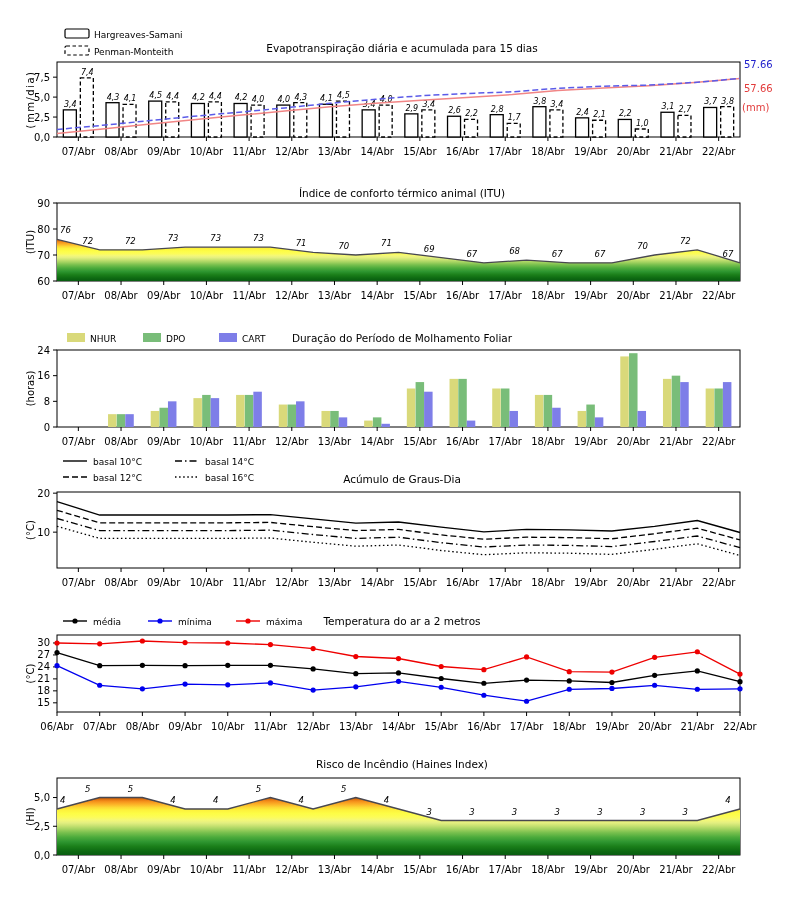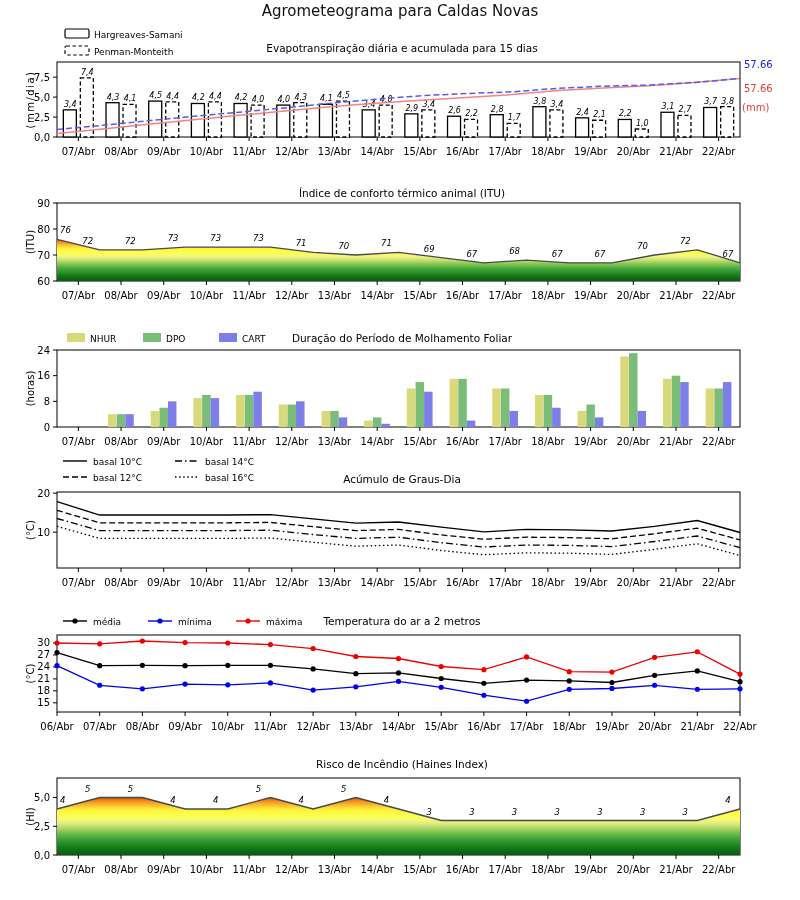--- a/index.html
+++ b/index.html
@@ -6,21 +6,20 @@
   .fig{position:relative;width:800px;height:900px;background:#fff;font-family:"DejaVu Sans",sans-serif;overflow:hidden;}
   .fig h1{position:absolute;top:2px;left:0;width:800px;margin:0;text-align:center;
           font-size:15px;font-weight:normal;color:#111;font-family:"DejaVu Sans",sans-serif;}
   svg{position:absolute;top:0;left:0;overflow:visible;}
   svg text{font-family:"DejaVu Sans",sans-serif;}
 </style>
 </head>
 <body>
 
 <main class="fig">
-  <h1>Agrometeograma para Caldas Novas</h1>
   <svg id="canvas" width="800" height="900" viewBox="0 0 800 900">
       <g>
         <rect x="57" y="62" width="683" height="75" fill="none" stroke="#000" stroke-width="1"></rect>
         <line x1="57" y1="137" x2="53" y2="137" stroke="#000" stroke-width="1"></line>
         <text x="50" y="140.5" text-anchor="end" font-size="10" fill="#000">0,0</text>
         <line x1="57" y1="117.0531914893617" x2="53" y2="117.0531914893617" stroke="#000" stroke-width="1"></line>
         <text x="50" y="120.5531914893617" text-anchor="end" font-size="10" fill="#000">2,5</text>
         <line x1="57" y1="97.1063829787234" x2="53" y2="97.1063829787234" stroke="#000" stroke-width="1"></line>
         <text x="50" y="100.6063829787234" text-anchor="end" font-size="10" fill="#000">5,0</text>
         <line x1="57" y1="77.15957446808511" x2="53" y2="77.15957446808511" stroke="#000" stroke-width="1"></line>

